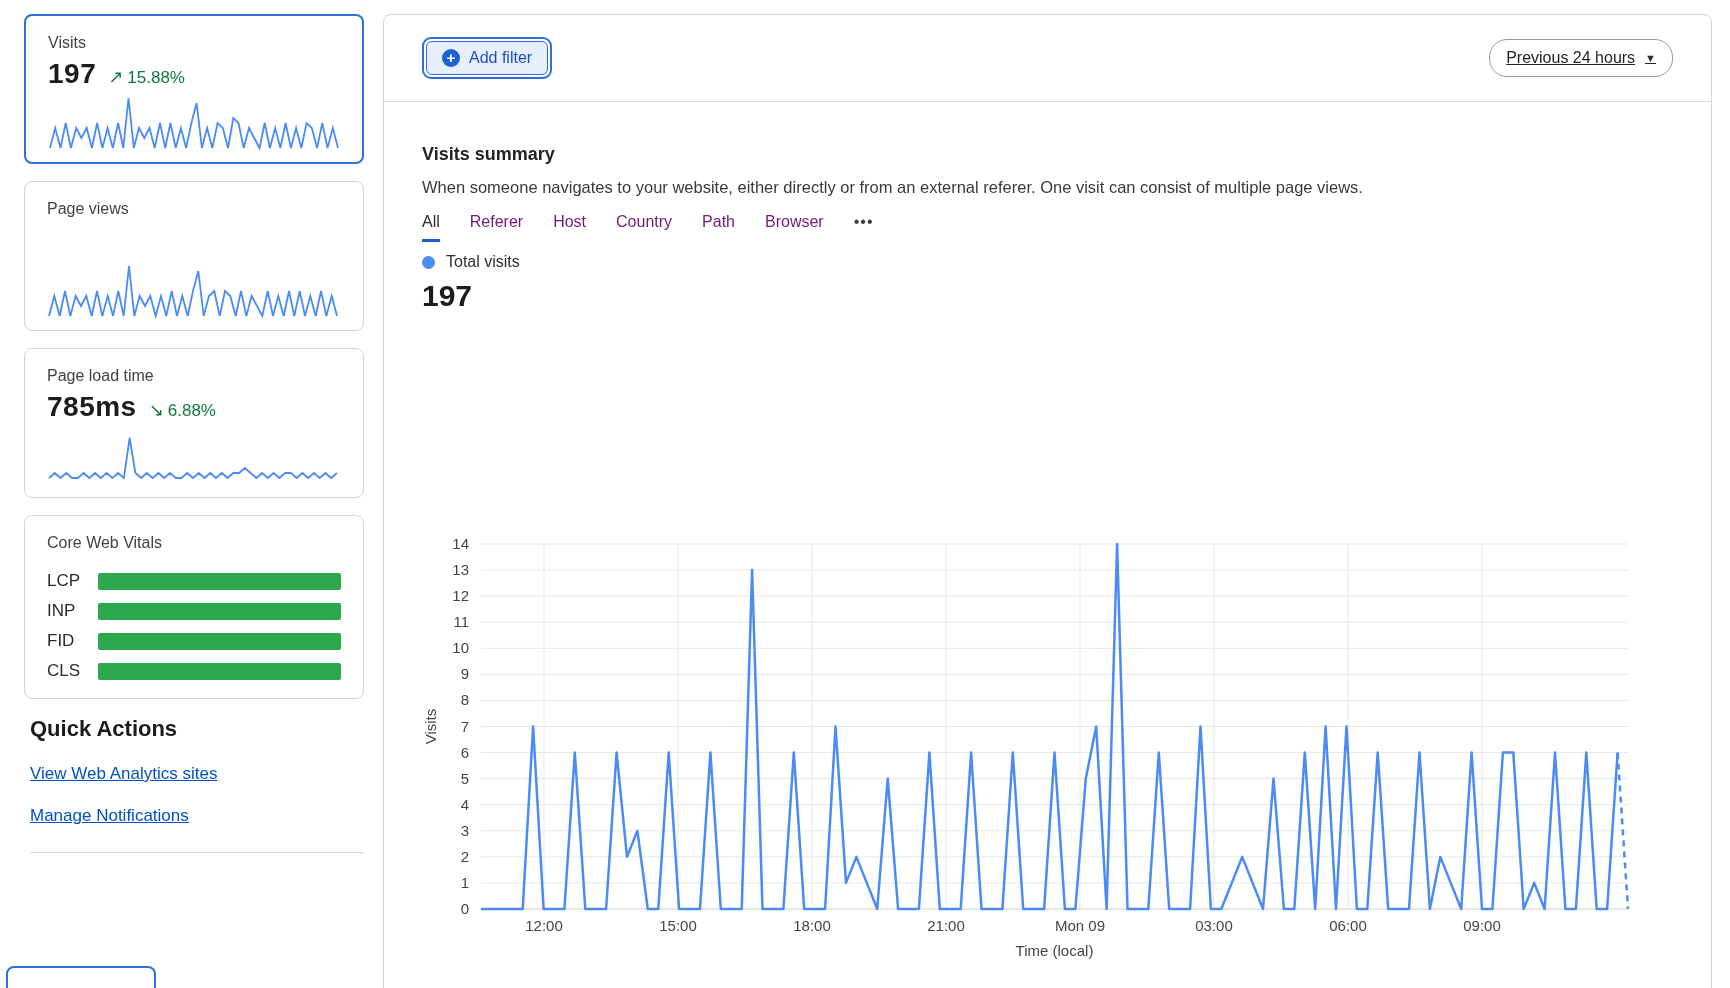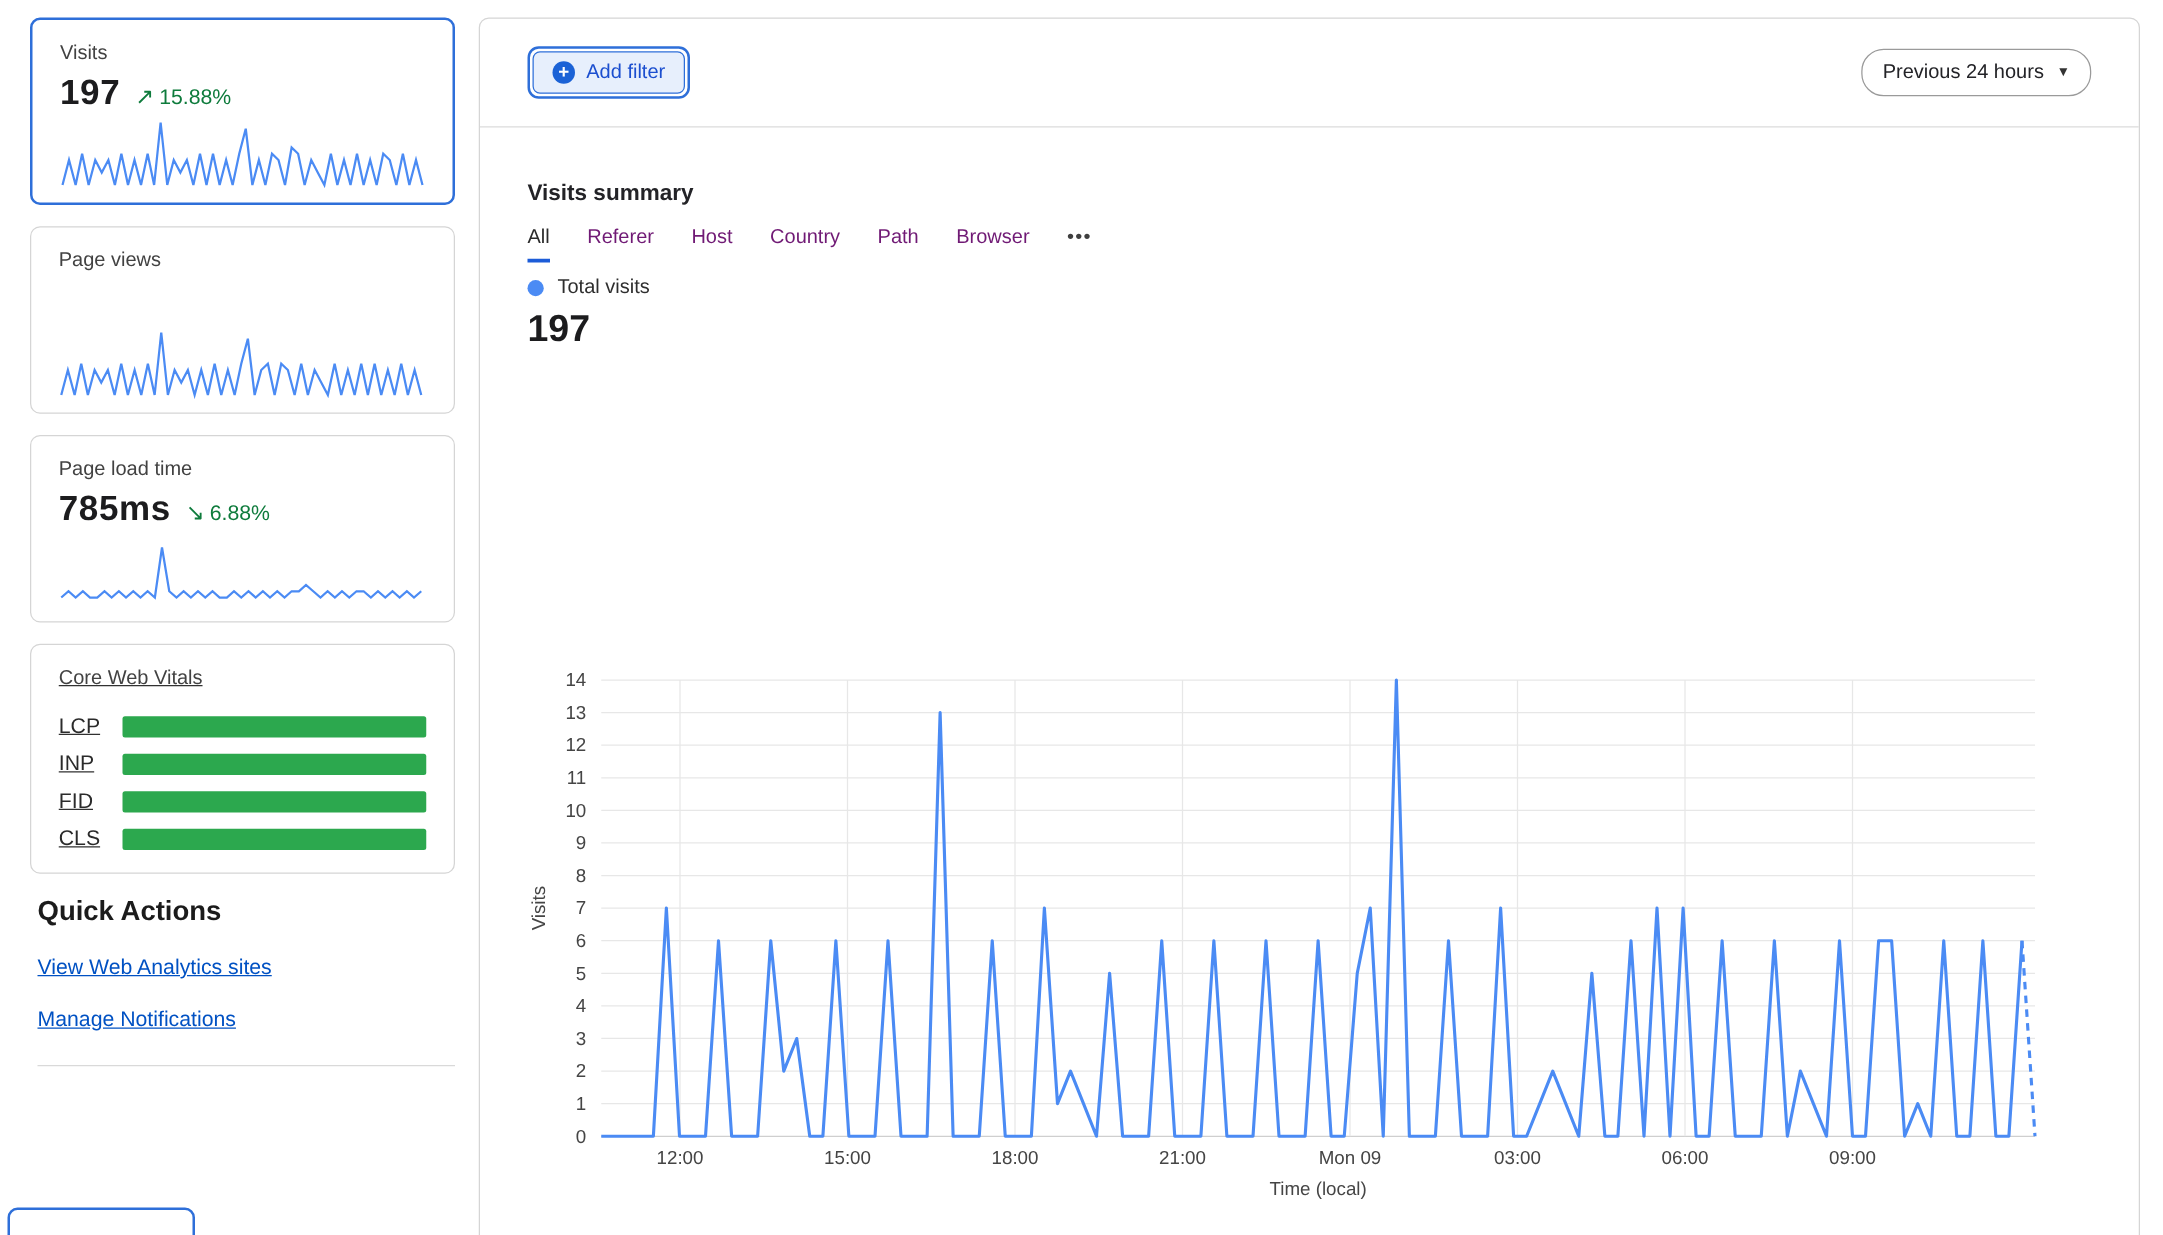--- a/index.html
+++ b/index.html
@@ -9,21 +9,21 @@
   .card { border:1px solid #d5d5d5; border-radius:8px; background:#fff;
           padding:18px 22px 14px 22px; margin-bottom:17px; height:150px; position:relative; }
   .card.selected { border:2px solid #2e6fd9; }
   .card-title { font-size:16px; color:#424242; }
   .card-value-row { display:flex; align-items:baseline; gap:12px; margin-top:6px; }
   .card-value { font-size:28px; font-weight:bold; color:#1c1c1e; letter-spacing:0.5px; }
   .trend { font-size:17px; color:#0e7b3c; }
   .trend .arrow { font-size:18px; margin-right:4px; }
   .spark { position:absolute; left:20px; bottom:10px; }
 
-  .card.cwv { height:184px;text-decoration:underline; }
+  .card.cwv { height:184px; }
   .cwv-rows { margin-top:14px; }
   .cwv-row { display:flex; align-items:center; height:30px; }
   .cwv-label { width:52px; font-size:17px; color:#2b2b2b; }
   .cwv-track { flex:1; height:17px; }
   .cwv-bar { height:17px; background:#2ca84e; border-radius:2px; }
 
   .qa { padding-left:6px; }
   .qa-title { font-size:22px; font-weight:bold; color:#1b1b1b; }
   .qa-link { display:inline-block; margin-top:22px; font-size:17px; color:#0051c3;
              text-decoration:underline; cursor:pointer; }
@@ -36,21 +36,21 @@
   .main-header { padding:40px 38px 0 38px; display:flex; justify-content:space-between; align-items:flex-start; }
   .main-title { font-size:22px; font-weight:bold; color:#232327; }
   .print-link { display:flex; align-items:center; gap:7px; color:#0051c3; font-size:16px; cursor:pointer; }
   .toolbar { padding:22px 38px 0 38px; display:flex; justify-content:space-between; align-items:center; }
   .add-filter-outer { border:2px solid #2e6fd9; border-radius:9px; padding:2px; display:inline-block; }
   .add-filter { display:flex; align-items:center; gap:9px; background:#e7effc; border:1px solid #2e6fd9;
                 border-radius:6px; padding:7px 15px; font-size:16px; color:#1b4ecf; cursor:pointer; }
   .plus-circle { width:18px; height:18px; border-radius:50%; background:#1b62d6; color:#fff;
                  font-size:15px; line-height:17px; text-align:center; font-weight:bold; }
   .range-btn { border:1px solid #9a9a9a; border-radius:18px; background:#fff; padding:9px 16px;
-               font-size:16px; color:#232327; cursor:pointer; display:flex; align-items:center; gap:10px; }
+               font-size:16px; color:#232327; cursor:pointer; display:flex; align-items:center; gap:10px;text-decoration:underline; }
   .range-btn .caret { font-size:11px; color:#333; }
   .main-divider { border-top:1px solid #dcdcdc; margin-top:22px; }
 
   .summary { padding:26px 38px 0 38px; }
   .summary-title { font-size:18px; font-weight:bold; color:#232327;margin-top:16px; }
   .summary-desc { margin-top:13px; font-size:16.5px; color:#3a3a3a; }
   .tabs { margin-top:16px; display:flex; gap:30px; align-items:flex-end; }
   .tab { font-size:16px; color:#701a75; padding-bottom:8px; cursor:pointer; border-bottom:3px solid transparent; }
   .tab.active { color:#2b2b2b; border-bottom:3px solid #1c5cd8; }
   .tab.more { letter-spacing:1px; color:#3f3f3f; }
@@ -149,20 +149,21 @@
     <button class="range-btn">
       <span>Previous 24 hours</span>
       <span class="caret">▼</span>
     </button>
   </div>
 
   <div class="main-divider"></div>
 
   <div class="summary">
     <div class="summary-title">Visits summary</div>
+    <div class="summary-desc">When someone navigates to your website, either directly or from an external referer. One visit can consist of multiple page views.</div>
     <div class="tabs">
       <span class="tab active">All</span>
       <span class="tab">Referer</span>
       <span class="tab">Host</span>
       <span class="tab">Country</span>
       <span class="tab">Path</span>
       <span class="tab">Browser</span>
       <span class="tab more">•••</span>
     </div>
     <div class="legend-row">

